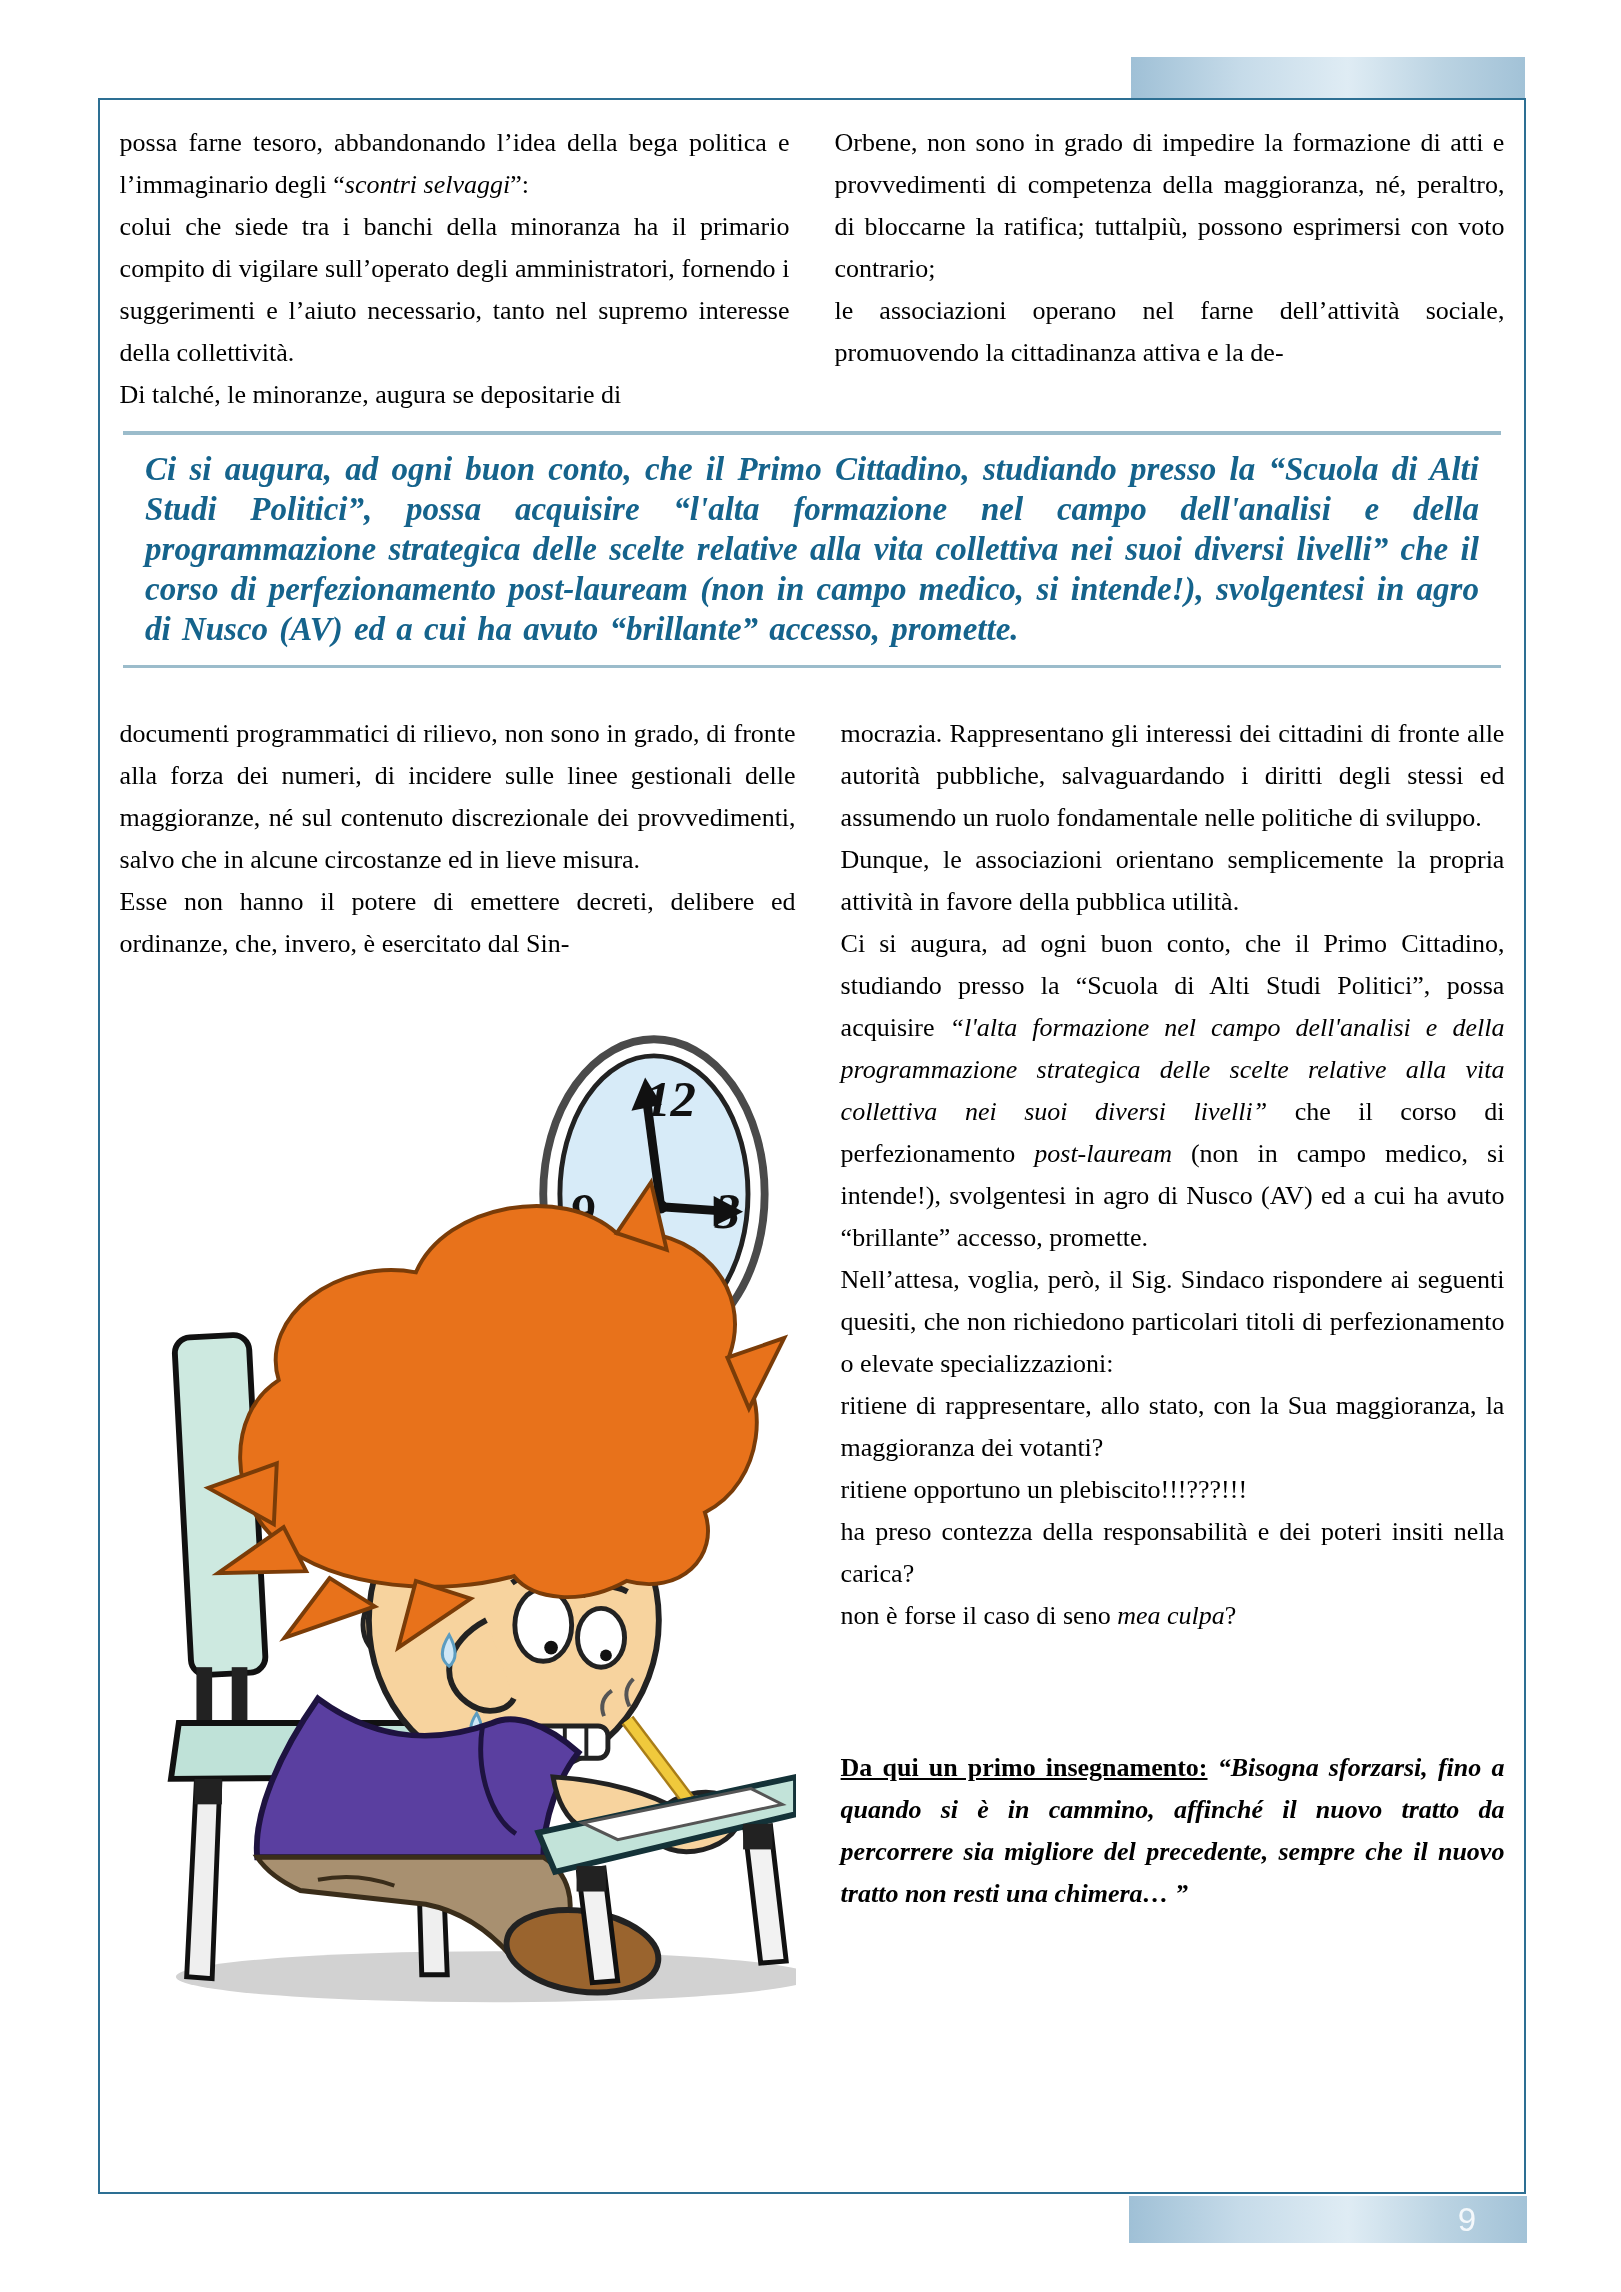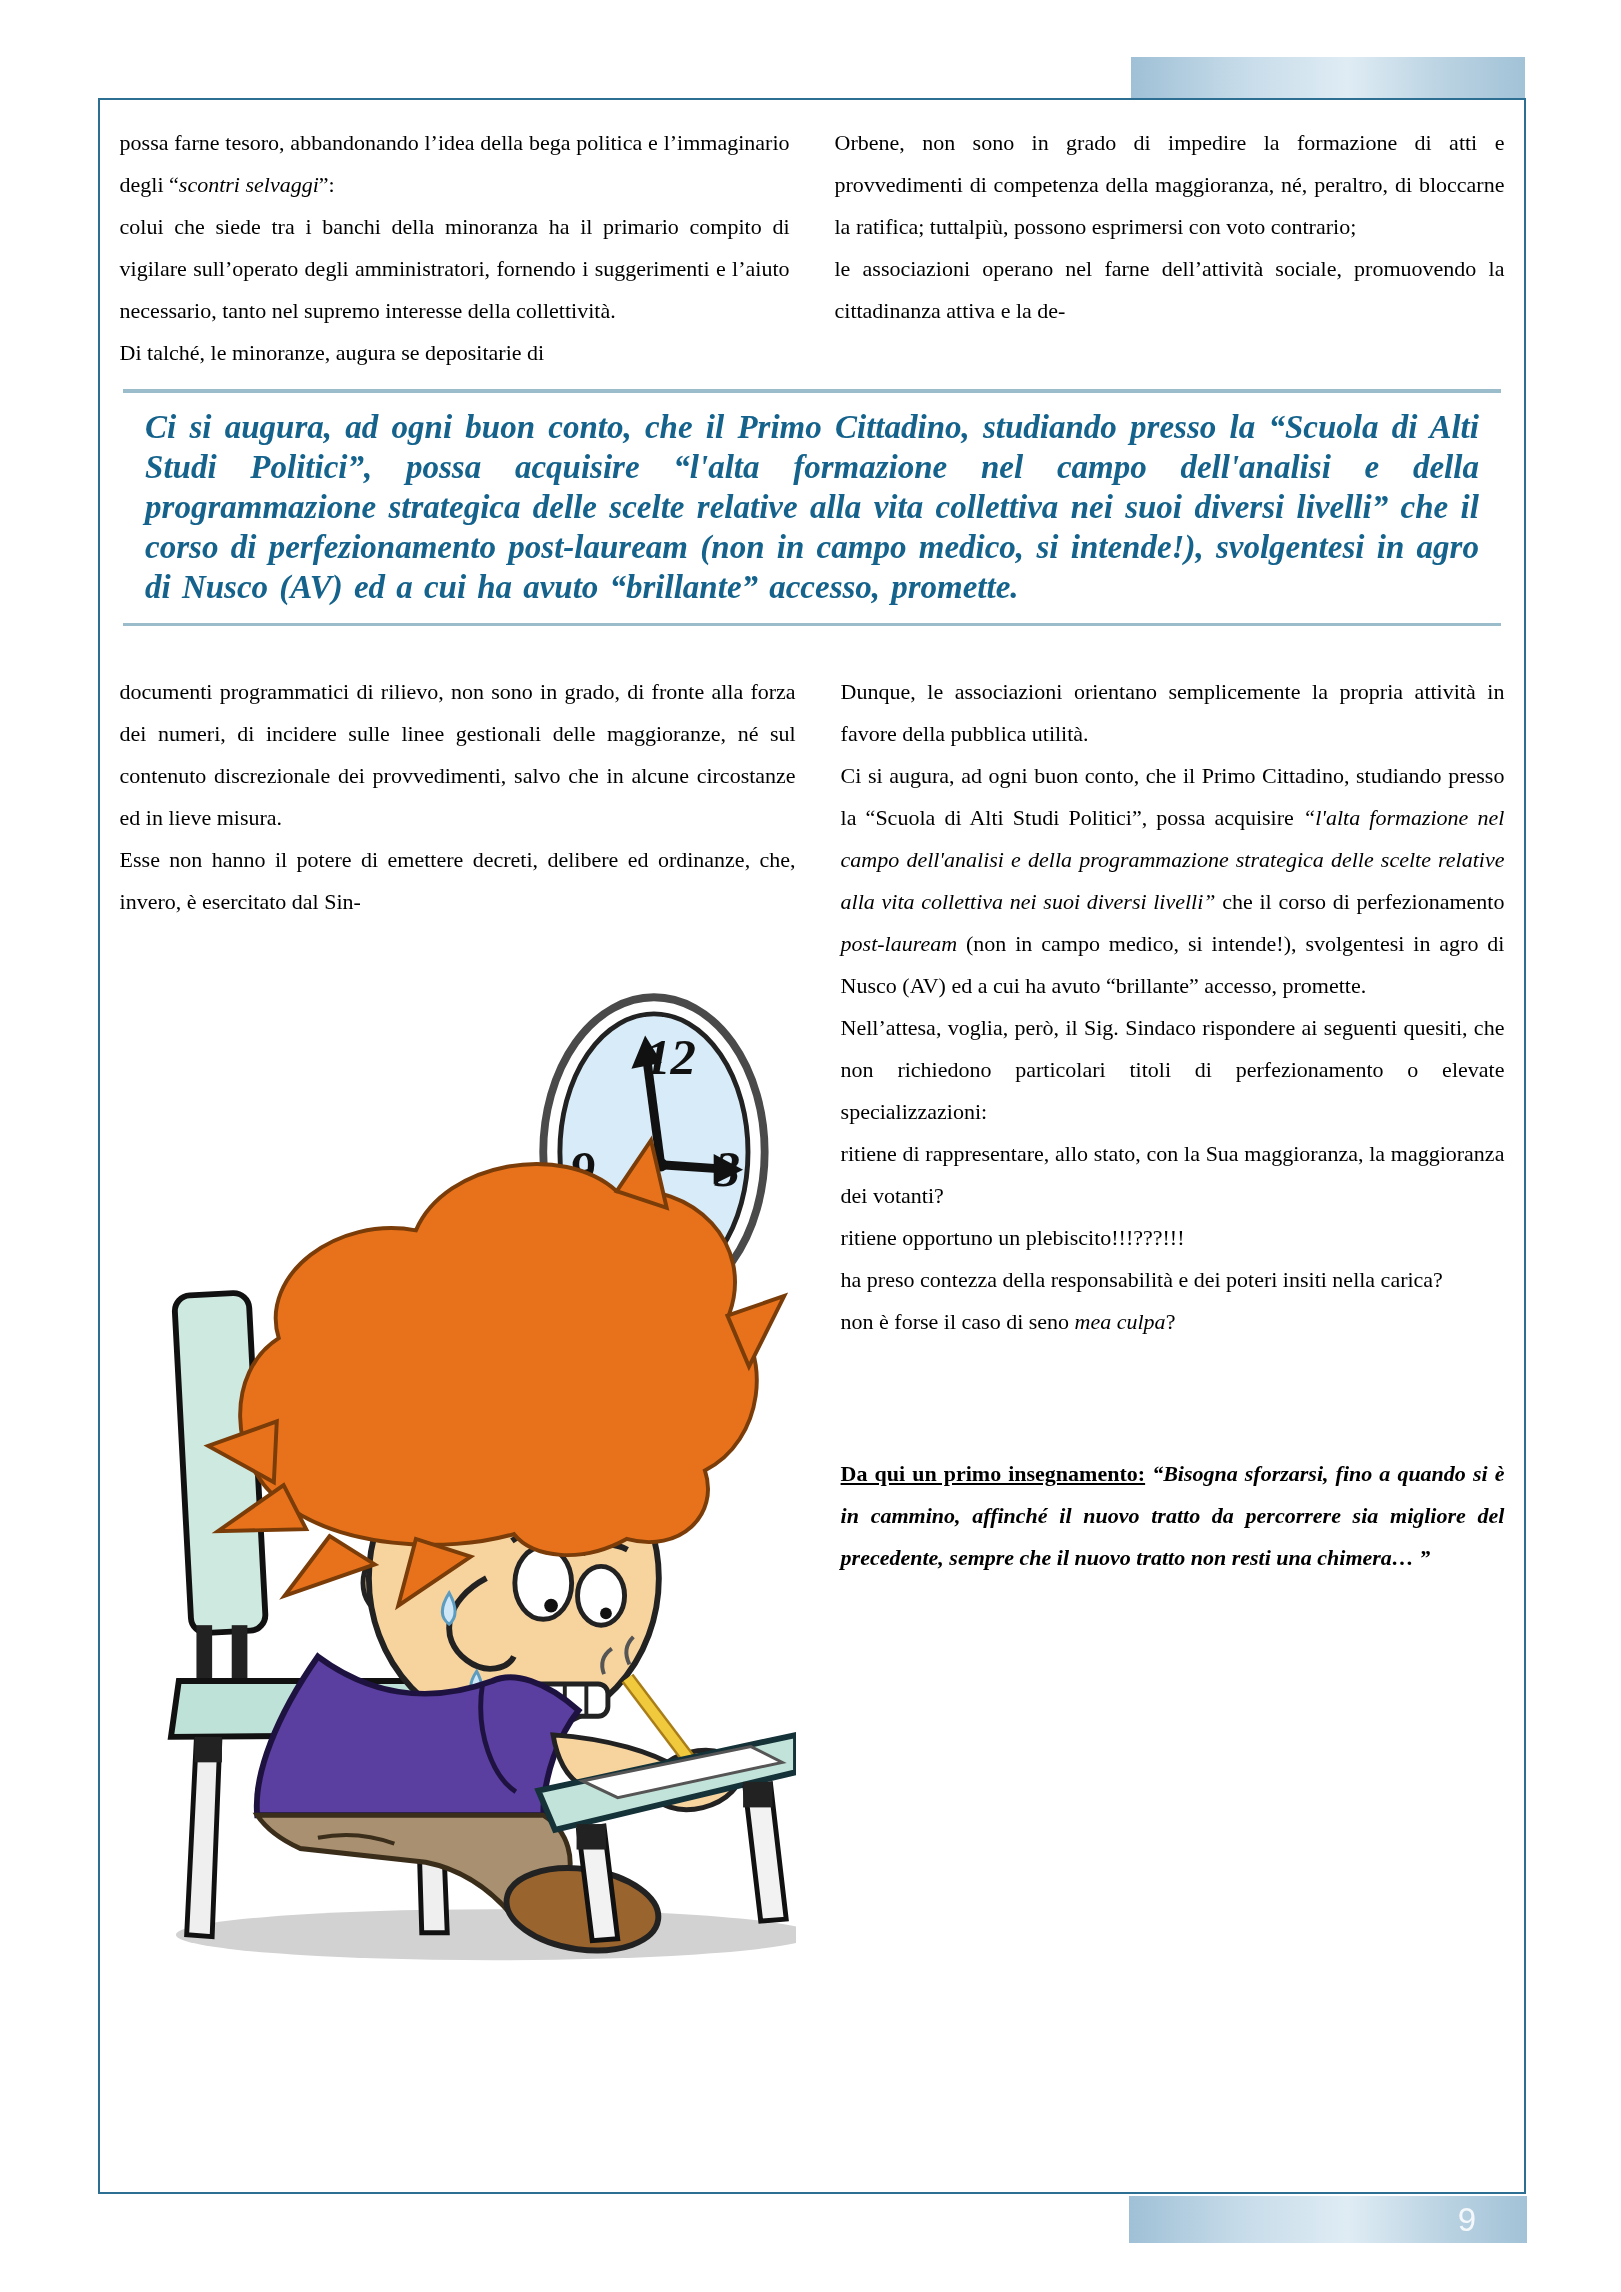--- a/index.html
+++ b/index.html
@@ -22,21 +22,21 @@
     font-size:33px; color:#f4f8fb; line-height:1;
   }
   .content-box {
     position:absolute; left:98px; top:98px; width:1428px; height:2096px;
     border:2px solid #2d6f93; box-sizing:border-box;
     padding:21.6px 19.6px 0 19.6px;
   }
   .cols { display:grid; grid-template-columns:1fr 1fr; column-gap:45px; }
   .jp {
     margin:0; text-align:justify;
-    font-size:22px; line-height:42px;
+    font-size:26px; line-height:42px;
   }
   .it { font-style:italic; }
   .u  { text-decoration:underline; }
   .quote-sep { height:3.9px; background:#9bbccb; margin:15.7px 3.9px 0 3.9px; }
   .quote { margin:13.7px 25.5px 11.8px 25.5px; }
   .quote p {
     margin:0; text-align:justify;
     font-size:33px; line-height:40px;
     font-weight:bold; font-style:italic; color:#15638c;
     word-spacing:2.9px;
@@ -175,20 +175,21 @@
               <polygon points="466,897 492,893 506,1008 480,1010" fill="#f2f2f2" stroke="#111" stroke-width="5"></polygon>
               <rect x="464" y="891" width="30" height="26" fill="#222"></rect>
               <polygon points="636,854 662,850 678,988 652,990" fill="#f2f2f2" stroke="#111" stroke-width="5"></polygon>
               <rect x="634" y="848" width="30" height="26" fill="#222"></rect>
             </g>
           </svg>
         </figure>
       </div>
 
       <div class="col">
+        <p class="jp">mocrazia. Rappresentano gli interessi dei cittadini di fronte alle autorità pubbliche, salvaguardando i diritti degli stessi ed assumendo un ruolo fondamentale nelle politiche di sviluppo.</p>
         <p class="jp">Dunque, le associazioni orientano semplicemente la propria attività in favore della pubblica utilità.</p>
         <p class="jp"><span>Ci si augura, ad ogni buon conto, che il Primo Cittadino, studiando presso la “Scuola di Alti Studi Politici”, possa acquisire </span><span class="it">“l'alta formazione nel campo dell'analisi e della programmazione strategica delle scelte relative alla vita collettiva nei suoi diversi livelli”</span><span> che il corso di perfezionamento </span><span class="it">post-lauream</span><span> (non in campo medico, si intende!), svolgentesi in agro di Nusco (AV) ed a cui ha avuto “brillante” accesso, promette.</span></p>
         <p class="jp">Nell’attesa, voglia, però, il Sig. Sindaco rispondere ai seguenti quesiti, che non richiedono particolari titoli di perfezionamento o elevate specializzazioni:</p>
         <p class="jp">ritiene di rappresentare, allo stato, con la Sua maggioranza, la maggioranza dei votanti?</p>
         <p class="jp">ritiene opportuno un plebiscito!!!???!!!</p>
         <p class="jp">ha preso contezza della responsabilità e dei poteri insiti nella carica?</p>
         <p class="jp"><span>non è forse il caso di seno </span><span class="it">mea culpa</span><span>?</span></p>
         <p class="jp lesson"><span class="u">Da qui un primo insegnamento:</span><span> </span><span class="it">“Bisogna sforzarsi, fino a quando si è in cammino, affinché il nuovo tratto da percorrere sia migliore del precedente, sempre che il nuovo tratto non resti una chimera… ”</span></p>
       </div>
     </div>

